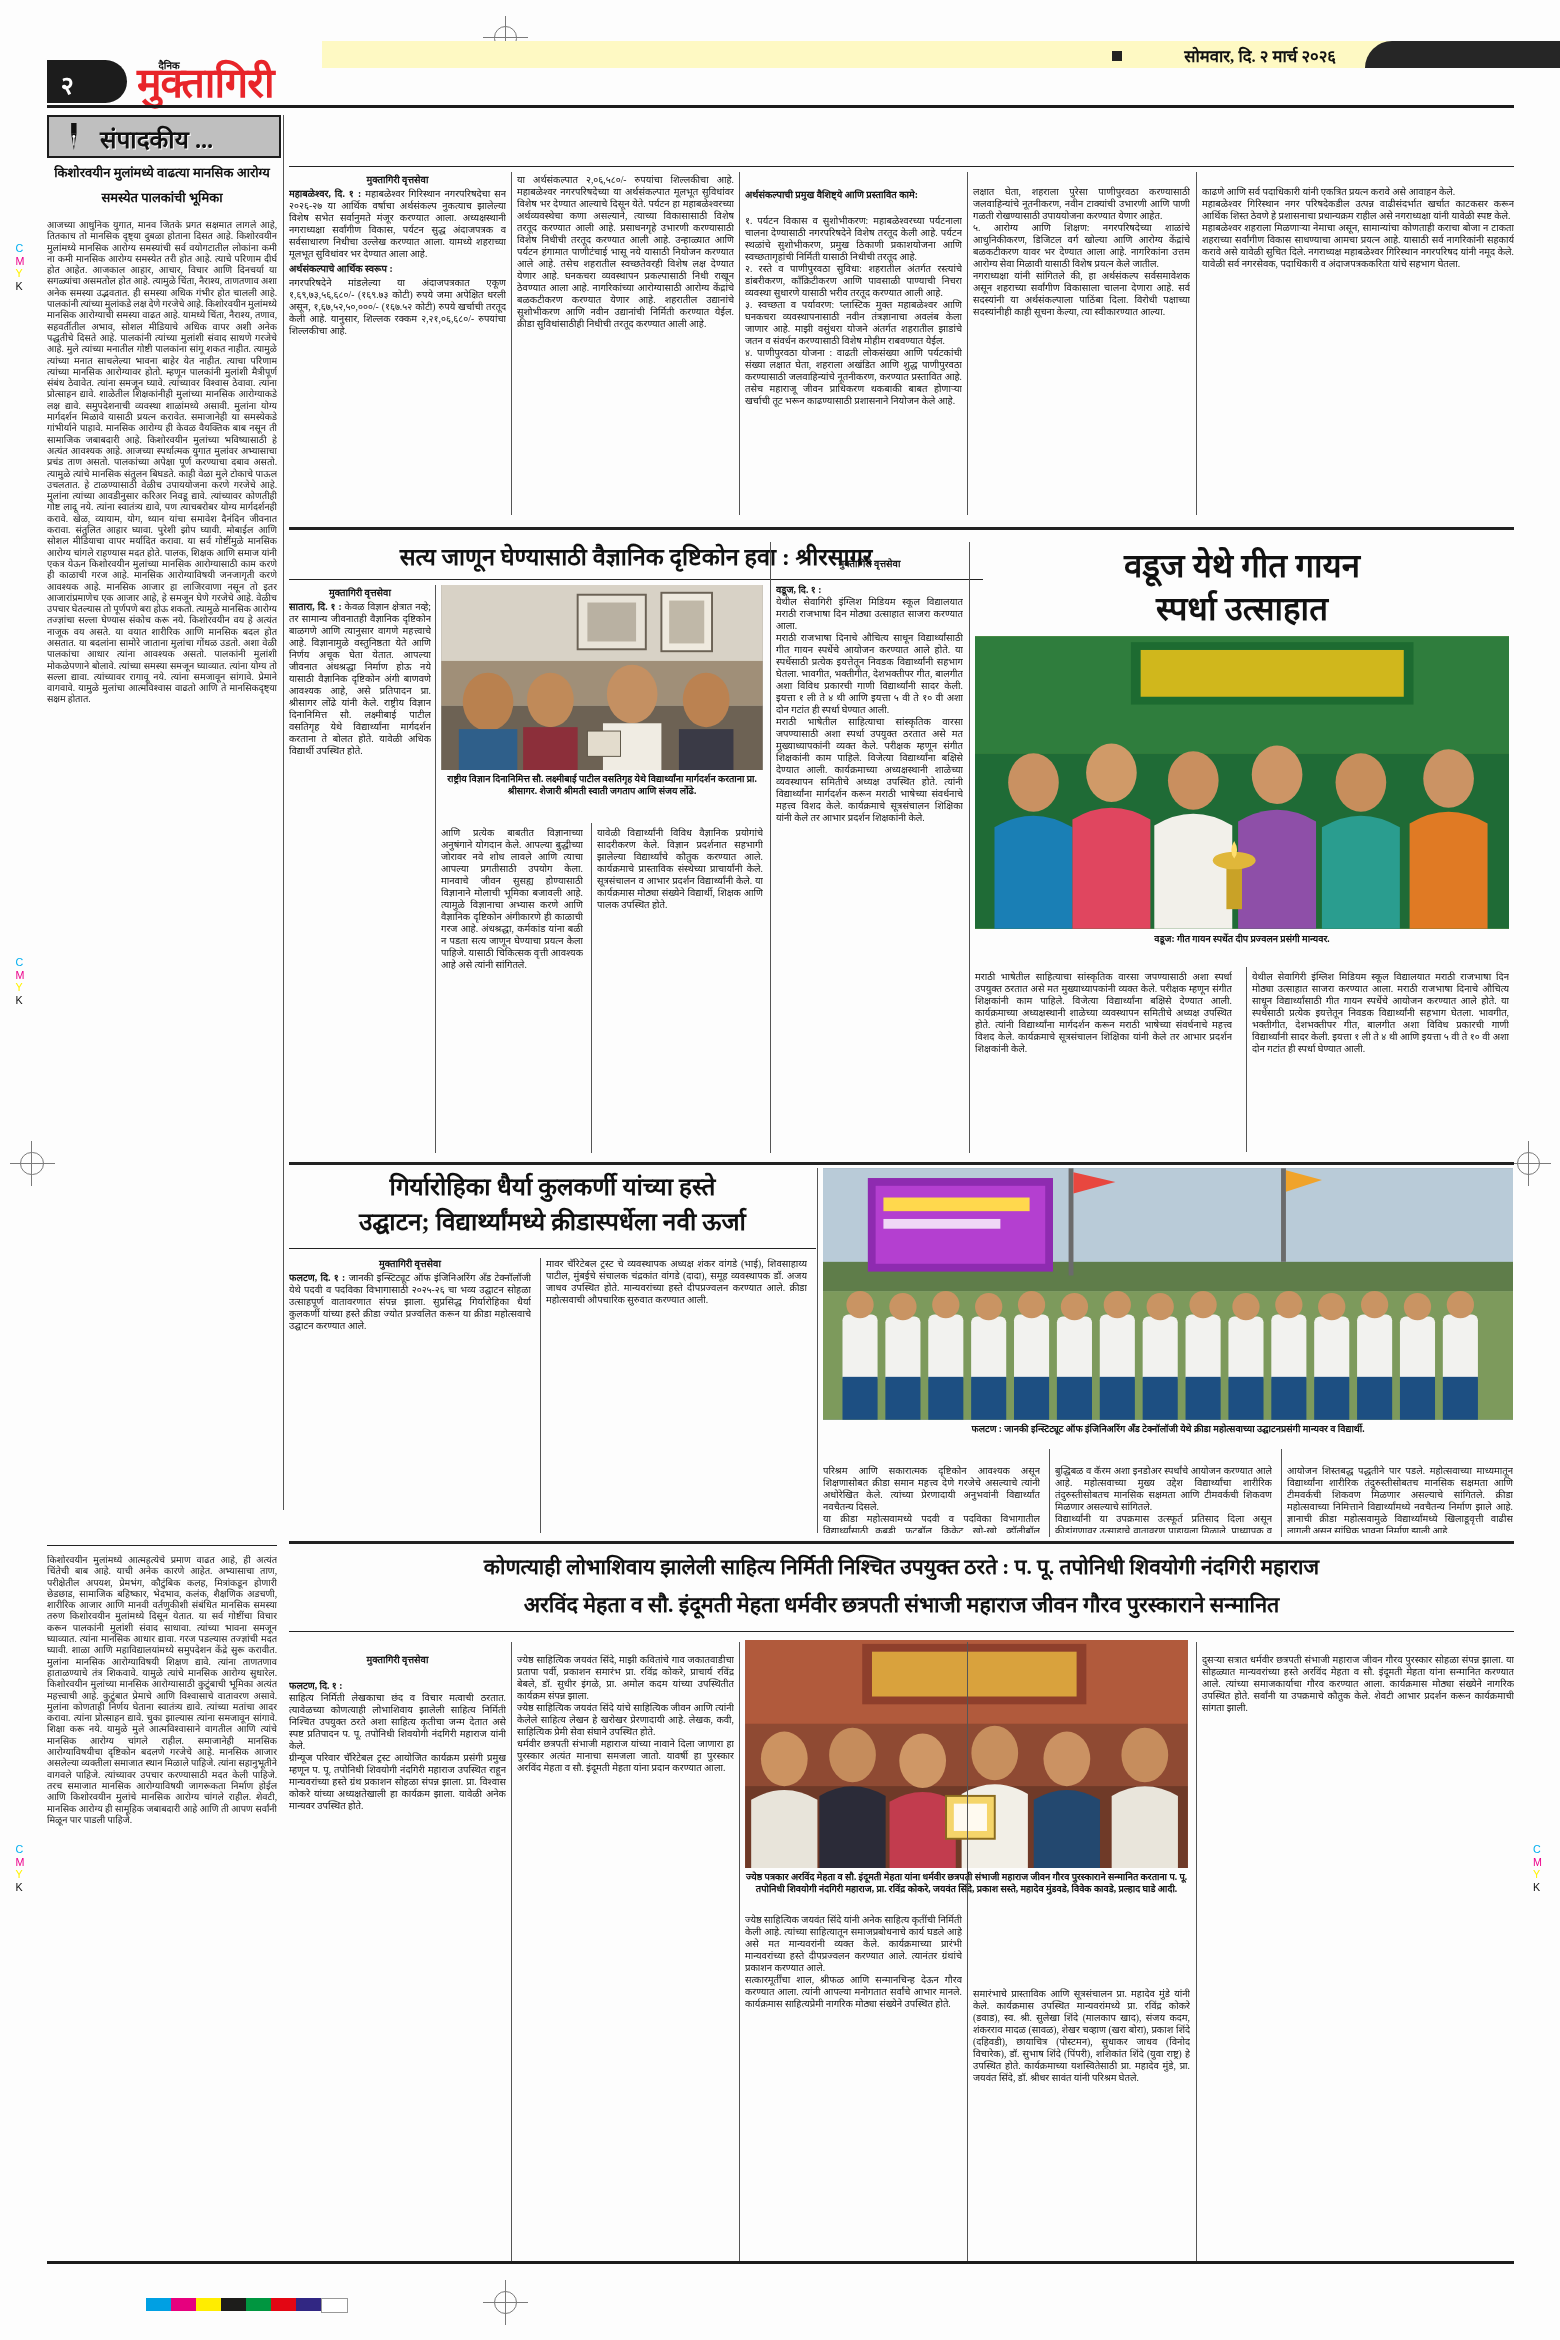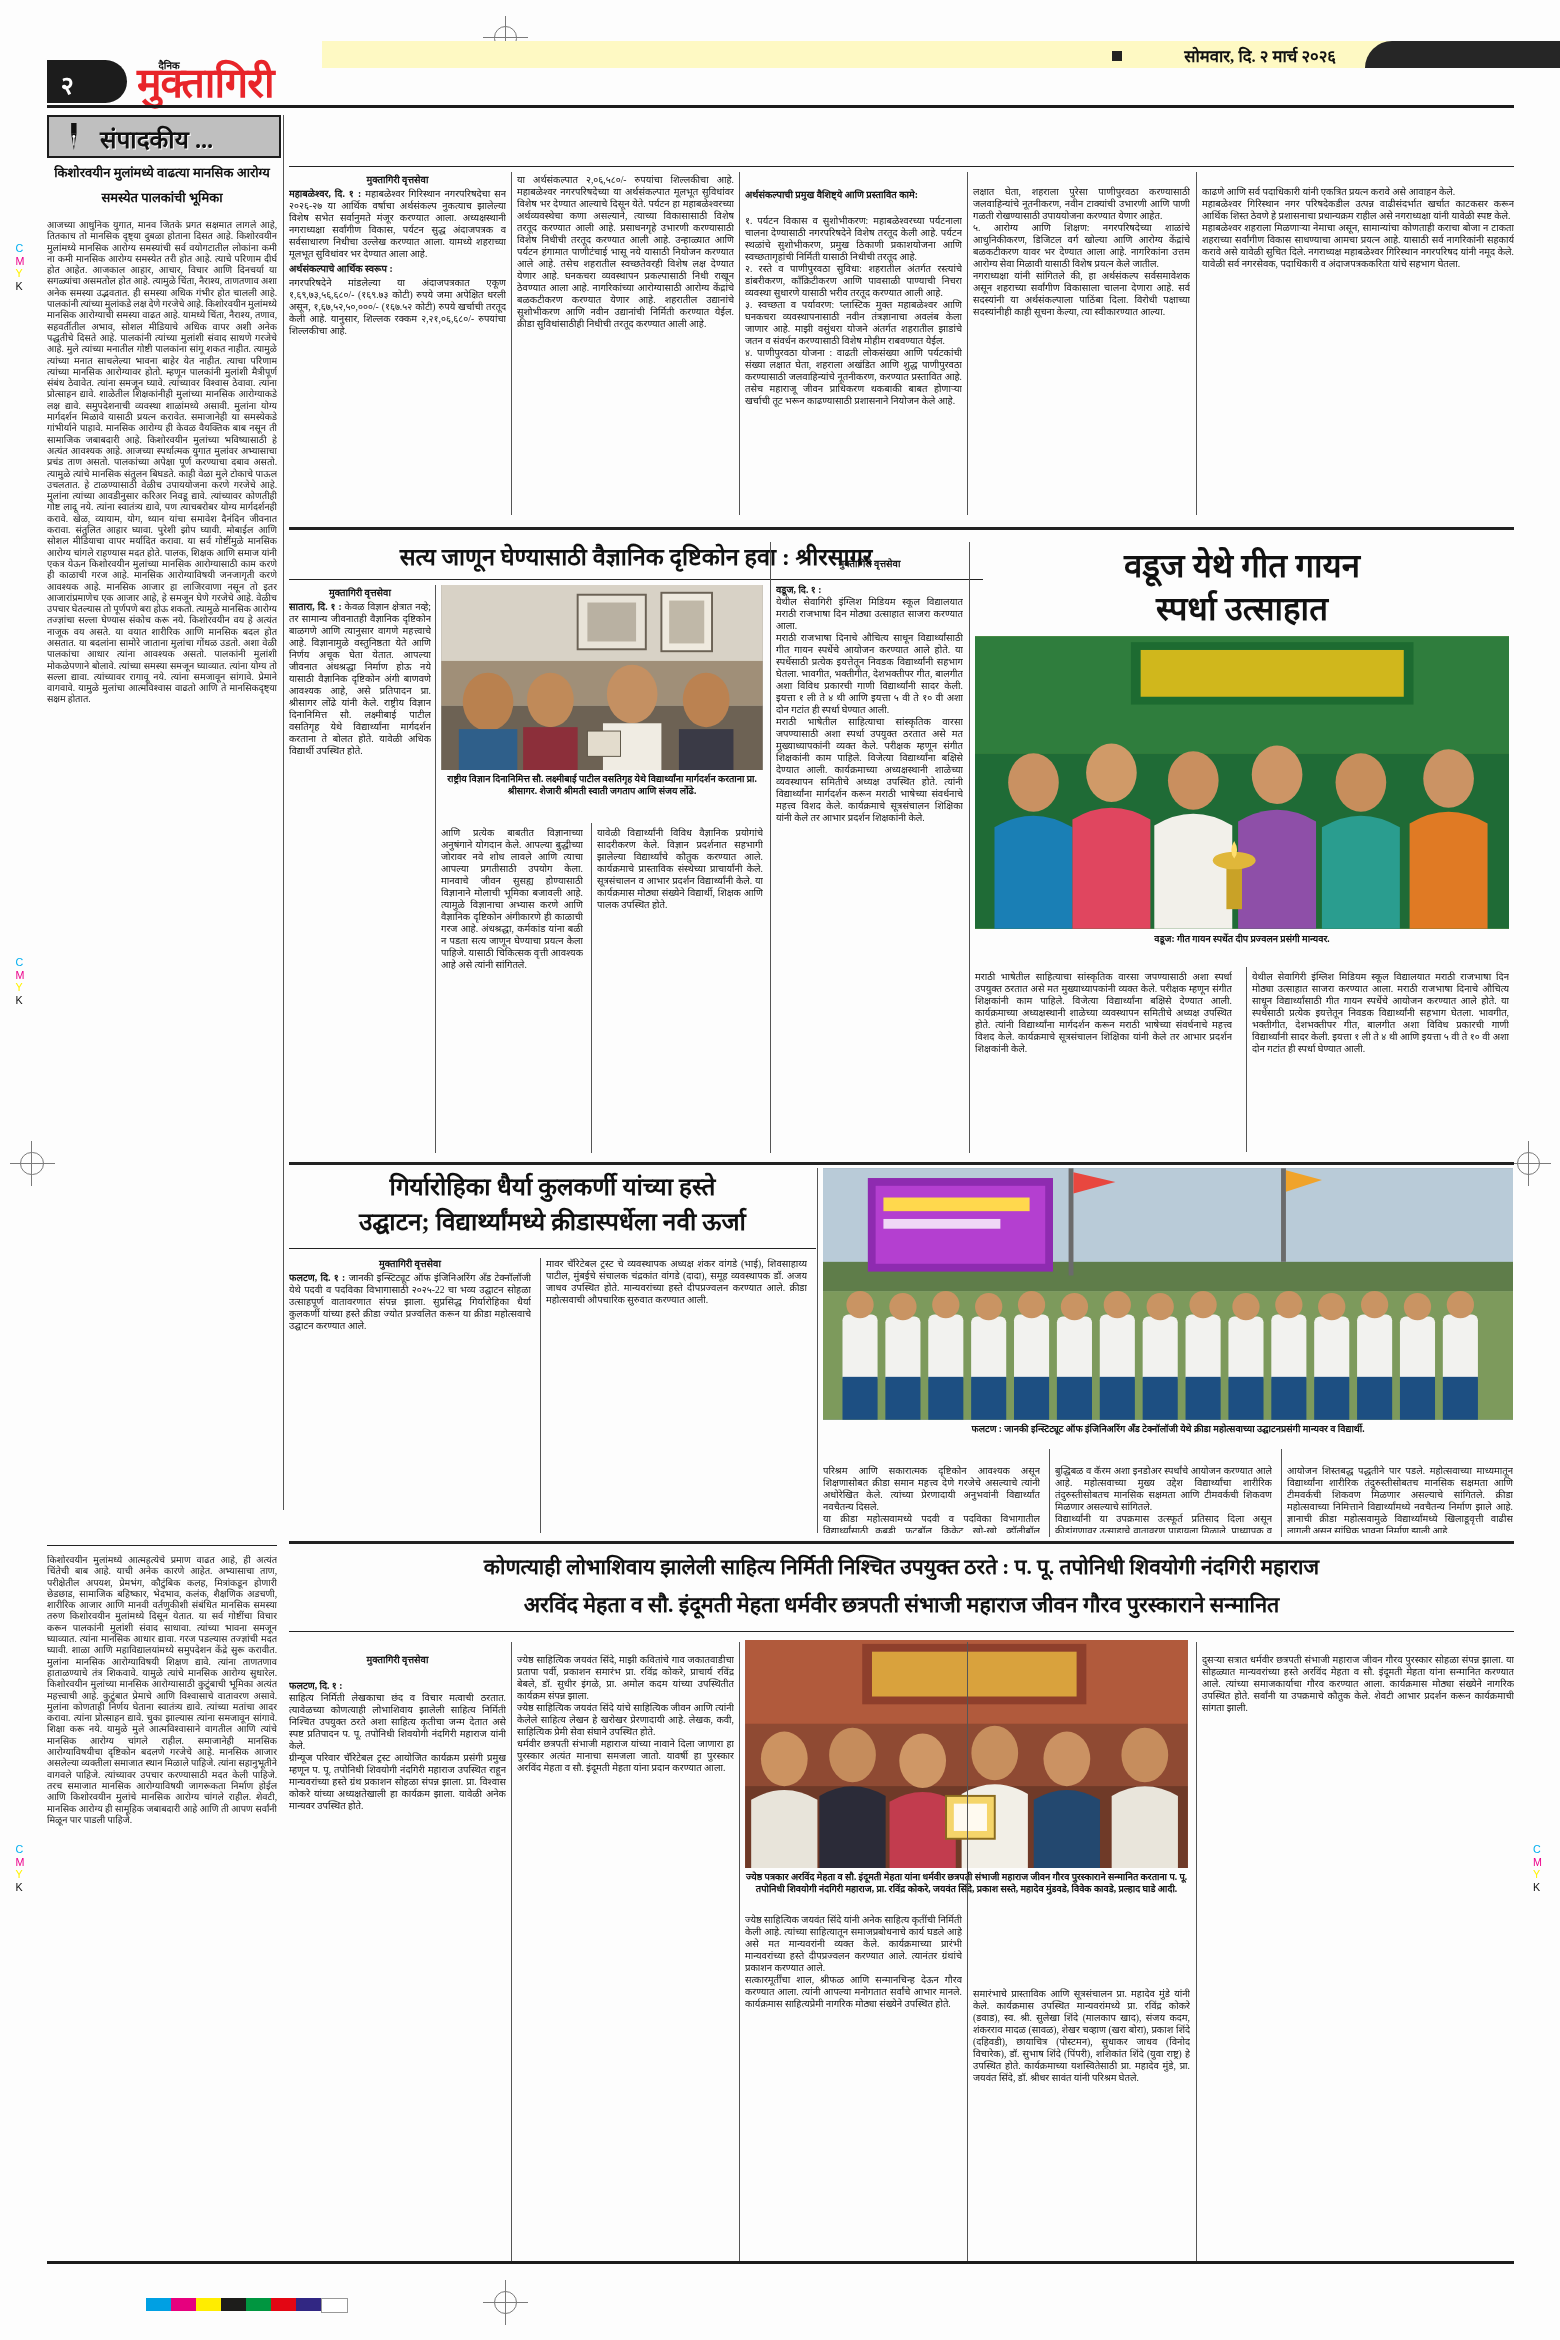--- a/index.html
+++ b/index.html
@@ -330,21 +330,21 @@
   <div class="colrule" style="left:1246px;top:967px;height:185px;"></div>
   <div class="hline2" style="left:289px;top:1162px;width:1225px;"></div>
 
   <div class="h2" style="left:289px;top:1170px;width:527px;font-size:24.4px;line-height:33px;">गिर्यारोहिका धैर्या कुलकर्णी यांच्या हस्ते</div>
   <div class="h2" style="left:289px;top:1205px;width:527px;font-size:24.4px;line-height:33px;">उद्घाटन; विद्यार्थ्यांमध्ये क्रीडास्पर्धेला नवी ऊर्जा</div>
   <div class="hline" style="left:289px;top:1248px;width:527px;"></div>
 
   <div class="col" style="left:289px;top:1258px;width:242px;height:273px;">
     <span class="byline">मुक्तागिरी वृत्तसेवा</span>
     <span class="place">फलटण, दि. १ :</span>
-    <span>जानकी इन्स्टिट्यूट ऑफ इंजिनिअरिंग अँड टेक्नॉलॉजी येथे पदवी व पदविका विभागासाठी २०२५-22 चा भव्य उद्घाटन सोहळा उत्साहपूर्ण वातावरणात संपन्न झाला. सुप्रसिद्ध गिर्यारोहिका धैर्या कुलकर्णी यांच्या हस्ते क्रीडा ज्योत प्रज्वलित करून या क्रीडा महोत्सवाचे उद्घाटन करण्यात आले.</span>
+    <span>जानकी इन्स्टिट्यूट ऑफ इंजिनिअरिंग अँड टेक्नॉलॉजी येथे पदवी व पदविका विभागासाठी २०२५-२६ चा भव्य उद्घाटन सोहळा उत्साहपूर्ण वातावरणात संपन्न झाला. सुप्रसिद्ध गिर्यारोहिका धैर्या कुलकर्णी यांच्या हस्ते क्रीडा ज्योत प्रज्वलित करून या क्रीडा महोत्सवाचे उद्घाटन करण्यात आले.</span>
   </div>
   <div class="col" style="left:546px;top:1258px;width:261px;height:273px;">
     <span>मावर चॅरिटेबल ट्रस्ट चे व्यवस्थापक अध्यक्ष शंकर वांगडे (भाई), शिवसाहाय्य पाटील, मुंबईचे संचालक चंद्रकांत वांगडे (दादा), समूह व्यवस्थापक डॉ. अजय जाधव उपस्थित होते. मान्यवरांच्या हस्ते दीपप्रज्वलन करण्यात आले. क्रीडा महोत्सवाची औपचारिक सुरुवात करण्यात आली.</span>
   </div>
 
   <div class="photo" style="left:823px;top:1168px;width:690px;height:252px;">
     <svg width="690" height="252" viewBox="0 0 708 258">
       <rect width="708" height="258" fill="#9fb7c8"></rect>
       <rect x="0" y="0" width="708" height="120" fill="#b9cbd8"></rect>
       <rect x="0" y="96" width="708" height="30" fill="#5f7d4a"></rect>

